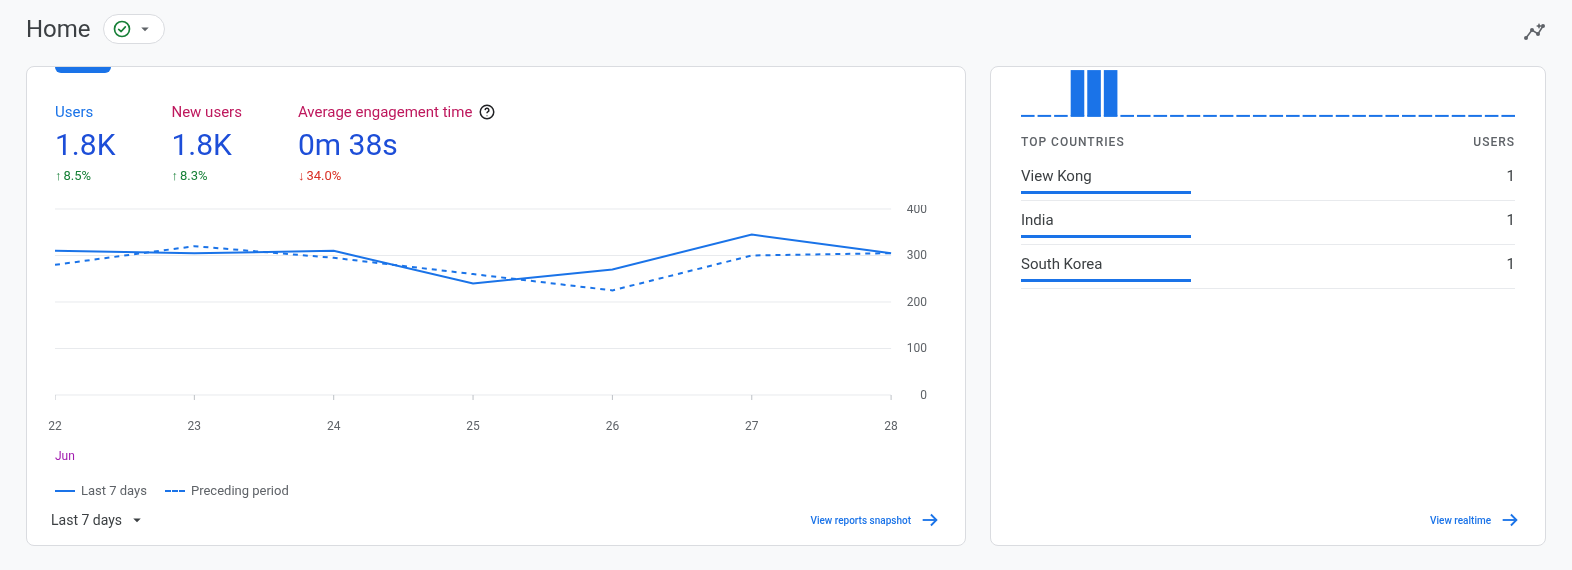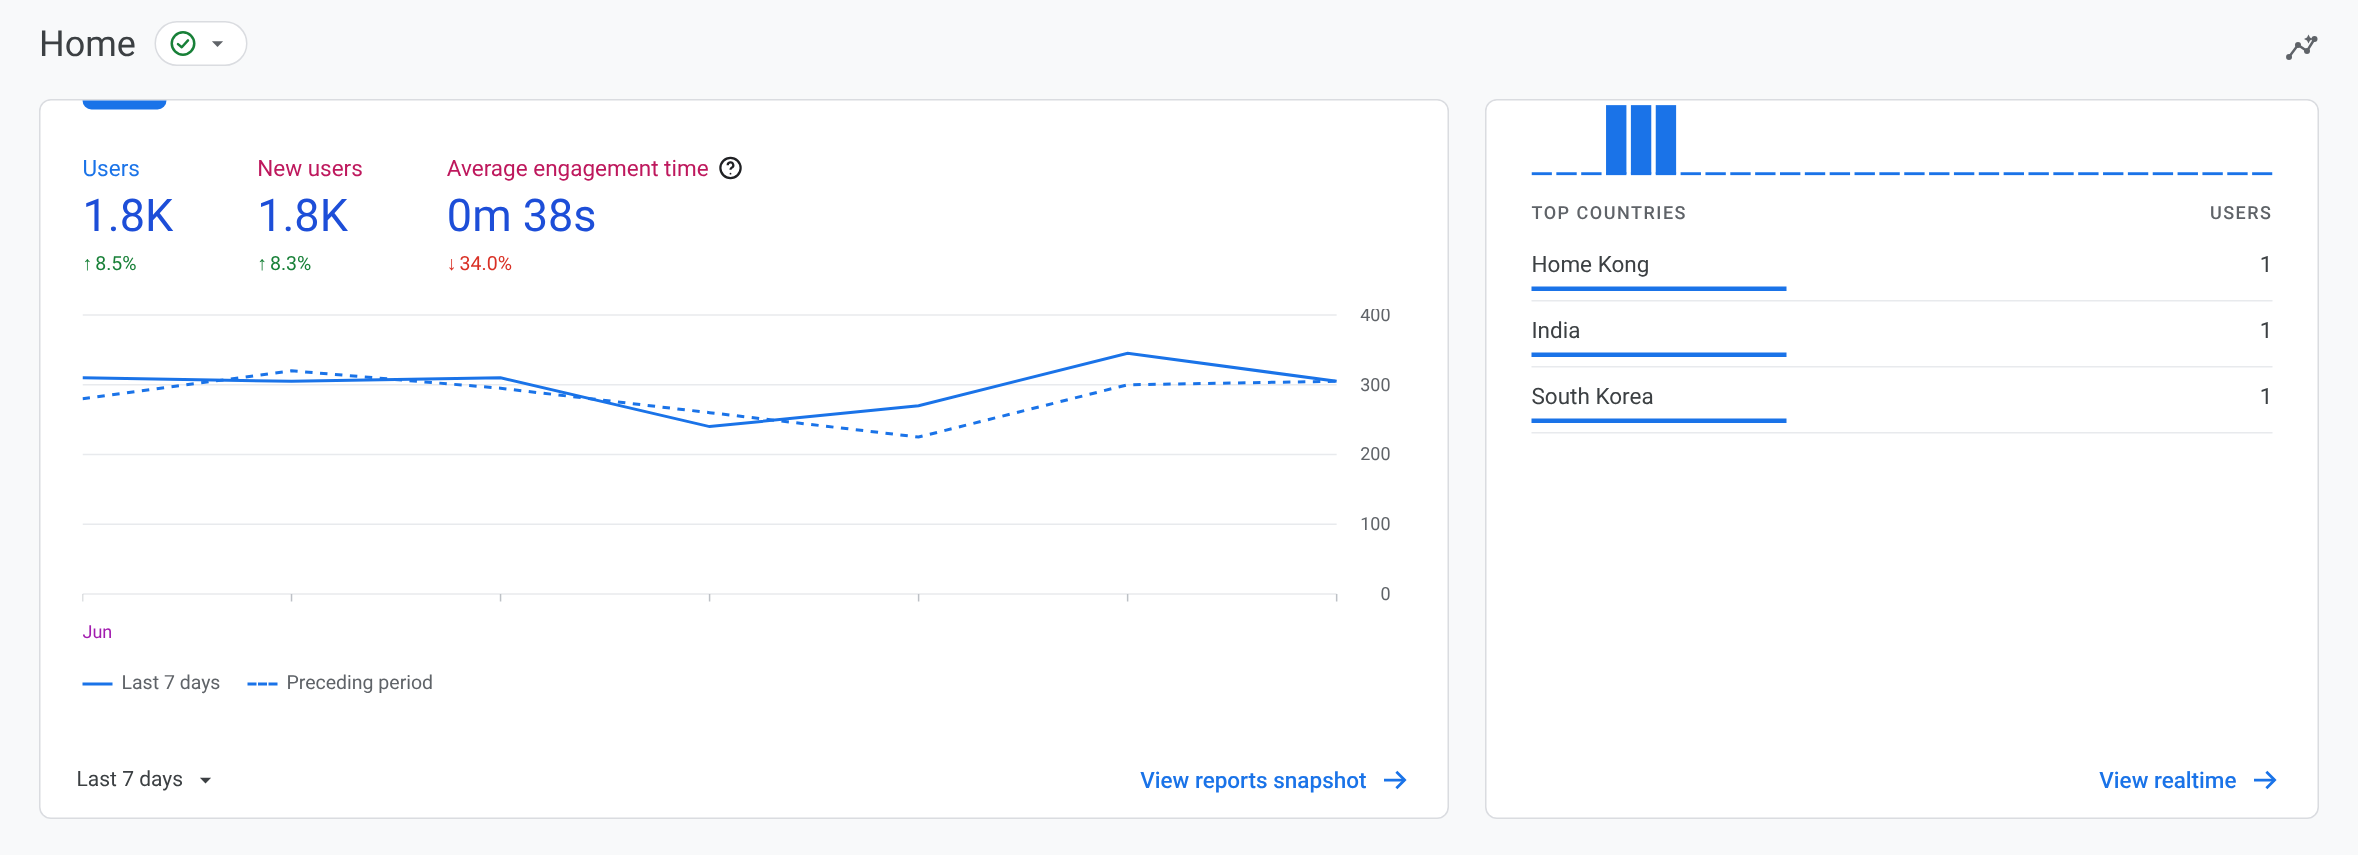--- a/index.html
+++ b/index.html
@@ -129,21 +129,21 @@
     align-items:center;
   }
   .range-picker {
     display:flex; align-items:center; gap:6px;
     font-size:14px; color:#3c4043;
     cursor:pointer;
   }
   .link-btn {
     display:flex; align-items:center; gap:8px;
     color:#1a73e8;
-    font-size:15px;
+    font-size:10px;
     cursor:pointer;
     font-weight:500;
     margin-left:16px;
   }
   .link-btn svg { width:22px; height:22px; }
 
   
   .rc-pad { padding: 28px 30px 0 30px; }
   .label-caps {
     font-size: 12px;
@@ -278,20 +278,29 @@
           <line x1="279.3333333333333" y1="190" x2="279.3333333333333" y2="195" stroke="#bdc1c6" stroke-width="1"></line>
           <line x1="419" y1="190" x2="419" y2="195" stroke="#bdc1c6" stroke-width="1"></line>
           <line x1="558.6666666666666" y1="190" x2="558.6666666666666" y2="195" stroke="#bdc1c6" stroke-width="1"></line>
           <line x1="698.3333333333334" y1="190" x2="698.3333333333334" y2="195" stroke="#bdc1c6" stroke-width="1"></line>
           <line x1="838" y1="190" x2="838" y2="195" stroke="#bdc1c6" stroke-width="1"></line>
           <polyline points="0,45.849999999999994 139.66666666666666,48.17500000000001 279.3333333333333,45.849999999999994 419,78.4 558.6666666666666,64.44999999999999 698.3333333333334,29.57499999999999 838,48.17500000000001" fill="none" stroke="#1a73e8" stroke-width="2"></polyline>
           <polyline points="0,59.80000000000001 139.66666666666666,41.19999999999999 279.3333333333333,52.82499999999999 419,69.1 558.6666666666666,85.375 698.3333333333334,50.5 838,48.17500000000001" fill="none" stroke="#1a73e8" stroke-width="2" stroke-dasharray="5,5"></polyline>
         </svg>
     </div>
 
+    <div class="x-labels" id="x-labels">
+        <div style="left: 0px;">22</div>
+        <div style="left: 139.351px;">23</div>
+        <div style="left: 278.701px;">24</div>
+        <div style="left: 418.052px;">25</div>
+        <div style="left: 557.403px;">26</div>
+        <div style="left: 696.753px;">27</div>
+        <div style="left: 836.104px;">28</div>
+      </div>
     <div class="x-month">Jun</div>
 
     <div class="legend">
       <div class="item">
         <span class="swatch"></span>
         <span>Last 7 days</span>
       </div>
       <div class="item">
         <span class="swatch dashed"></span>
         <span>Preceding period</span>
@@ -354,21 +363,21 @@
         </svg>
     </div>
 
     <div class="country-head">
       <span>TOP COUNTRIES</span>
       <span>USERS</span>
     </div>
     <div id="countries">
         <div class="country-row">
           <div class="line1">
-            <span>Home Kong</span>
+            <span>View Kong</span>
             <span>1</span>
           </div>
           <div class="bar-track">
             <div class="bar-fill" style="width:100%"></div>
           </div>
           <div class="divider"></div>
         </div>
         <div class="country-row">
           <div class="line1">
             <span>India</span>

